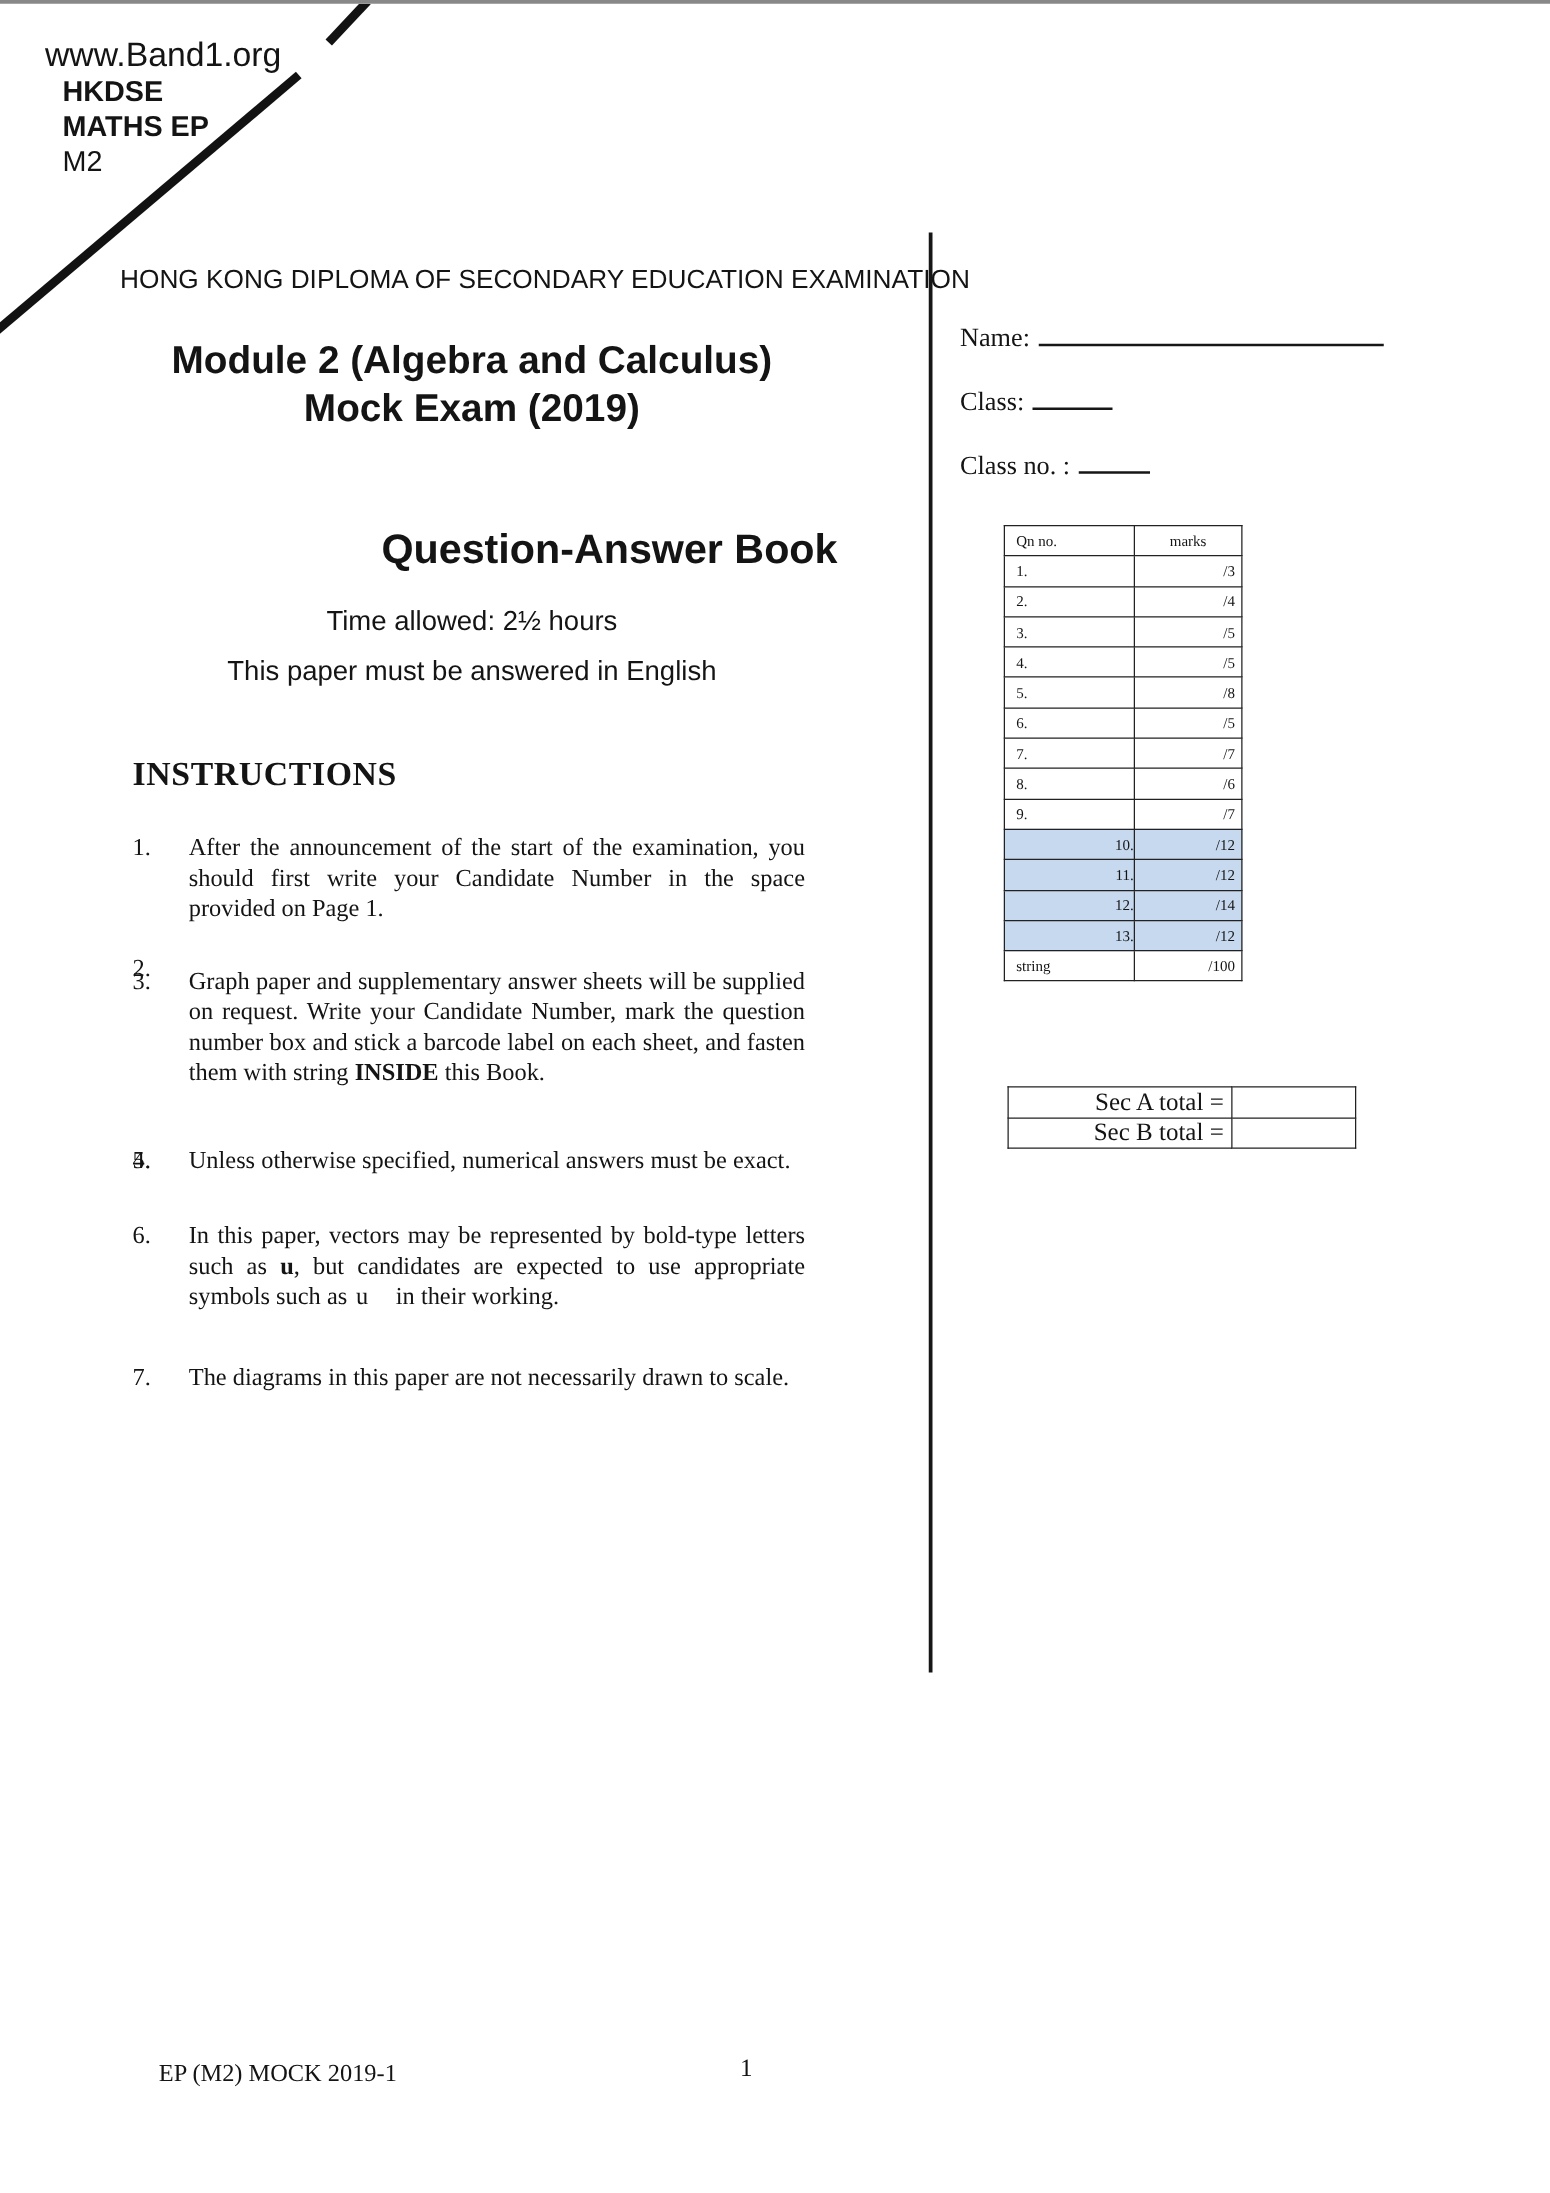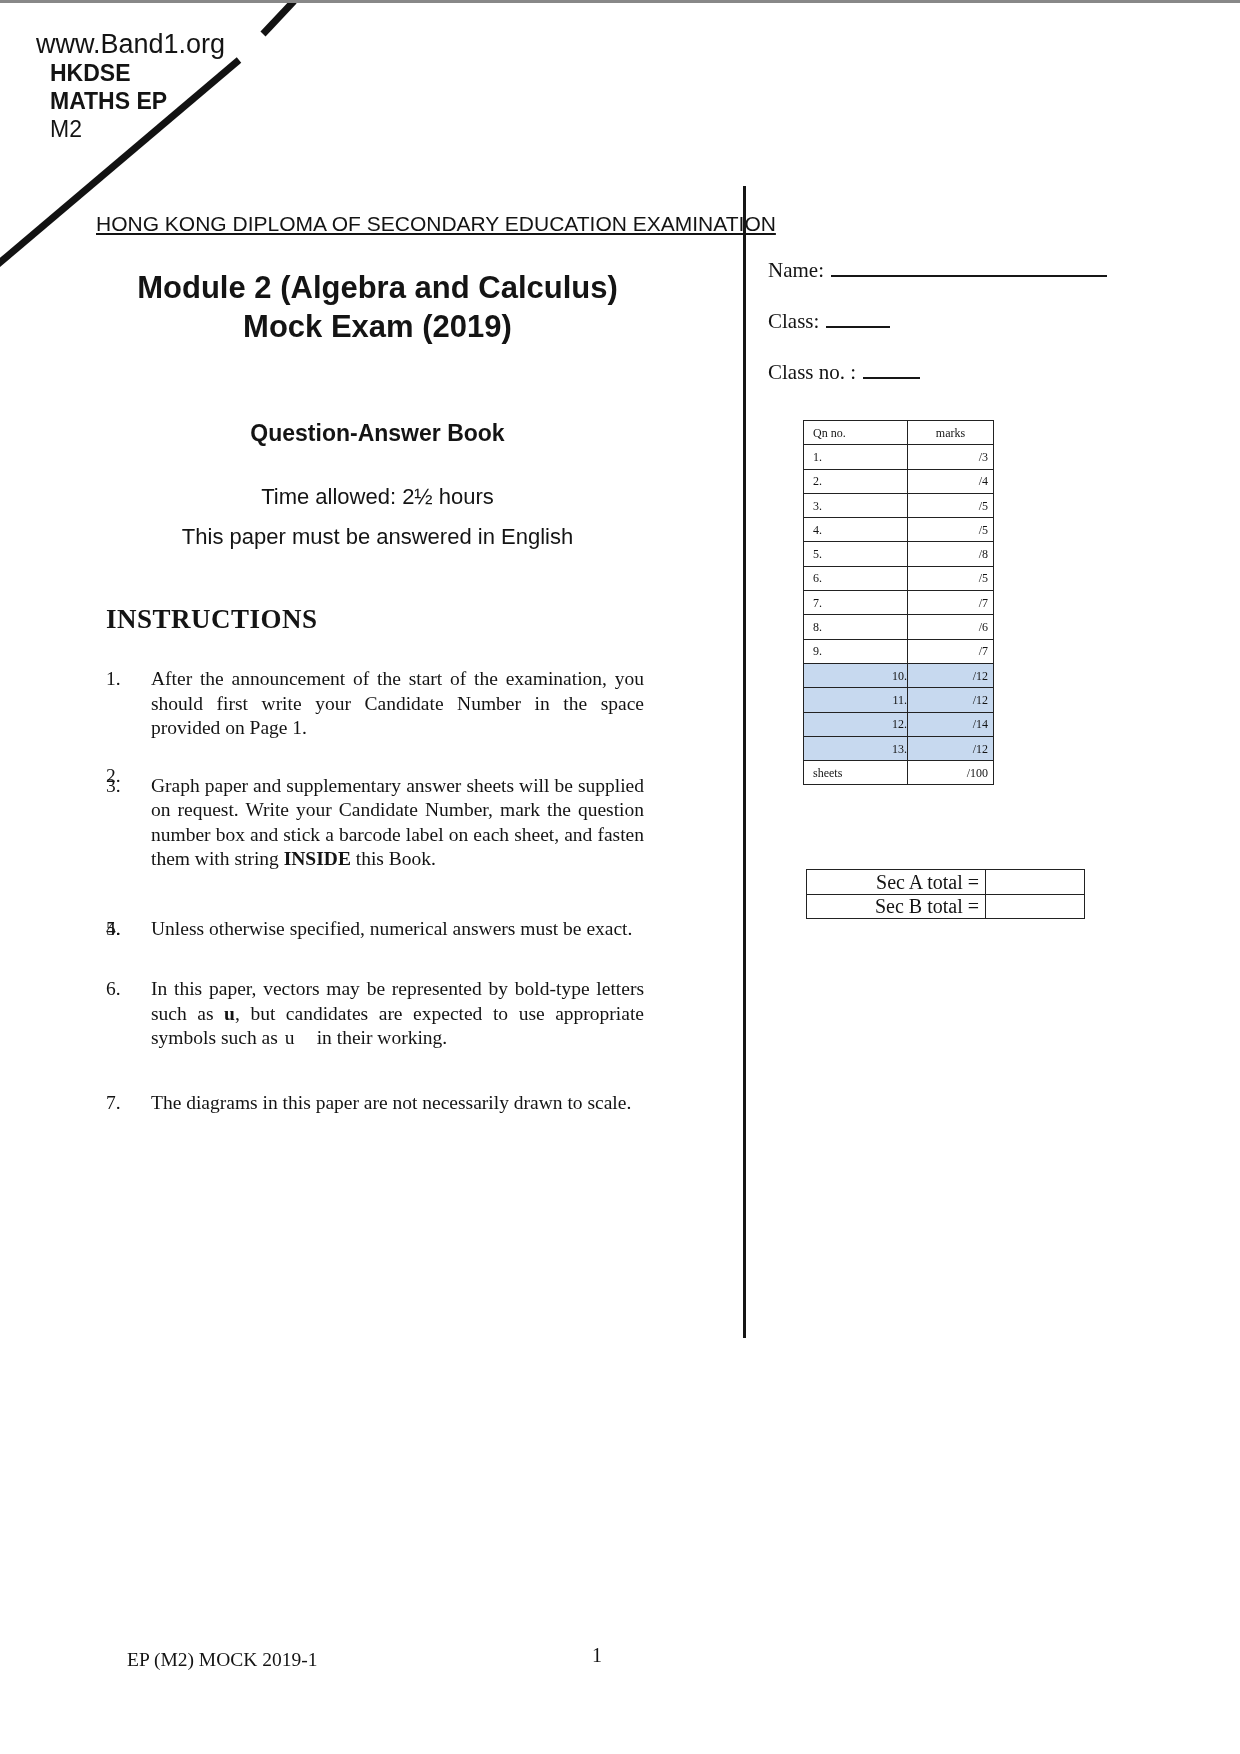--- a/index.html
+++ b/index.html
@@ -12,25 +12,25 @@
   .abs{position:absolute;}
 
   
   .wm-site{left:36px;top:26px;font-size:27px;font-family:"Liberation Sans",sans-serif;background:#fff;padding:0 6px 0 0;}
   .wm-l1{left:50px;top:57px;font-size:23px;font-weight:bold;font-family:"Liberation Sans",sans-serif;}
   .wm-l2{left:50px;top:85px;font-size:23px;font-weight:bold;font-family:"Liberation Sans",sans-serif;}
   .wm-l3{left:50px;top:113px;font-size:23px;font-family:"Liberation Sans",sans-serif;}
 
   .diag{left:0;top:0;}
 
-  .authority{left:96px;top:209px;font-size:21px;white-space:nowrap;text-decoration:underline;}
+  .authority{left:96px;top:209px;font-size:21px;white-space:nowrap;}
 
   .title-block{left:85px;top:265px;width:585px;text-align:center;
     font-weight:bold;font-size:31px;line-height:39px;}
-  .book-title{left:85px;top:417px;width:585px;text-align:center;font-weight:bold;font-size:23px;}
+  .book-title{left:85px;top:417px;width:585px;text-align:right;font-weight:bold;font-size:33px;}
   .time-line{left:85px;top:481px;width:585px;text-align:center;font-size:22px;}
   .lang-line{left:85px;top:521px;width:585px;text-align:center;font-size:22px;}
 
   .instructions-heading{left:106px;top:601px;font-size:27px;font-weight:bold;letter-spacing:.5px;}
 
   .instructions-list{left:106px;top:664px;width:538px;margin:0;padding:0;list-style:none;}
   .instr{position:relative;padding-left:45px;font-size:19.5px;line-height:24.5px;text-align:justify;}
   .instr .num{position:absolute;left:0;top:0;}
   .instr .b{font-weight:bold;}
   .instr .vec{padding:0 7px;}
@@ -172,21 +172,21 @@
         </tr>
         <tr class="hl">
           <td class="qn">12.</td>
           <td class="mk">/14</td>
         </tr>
         <tr class="hl">
           <td class="qn">13.</td>
           <td class="mk">/12</td>
         </tr>
         <tr>
-          <td class="qn">sheets</td>
+          <td class="qn">string</td>
           <td class="mk">/100</td>
         </tr>
       </tbody>
   </table>
 
   <table class="abs sec-table">
     <tbody>
         <tr>
           <td class="lab">Sec A total =</td>
           <td class="val"></td>

